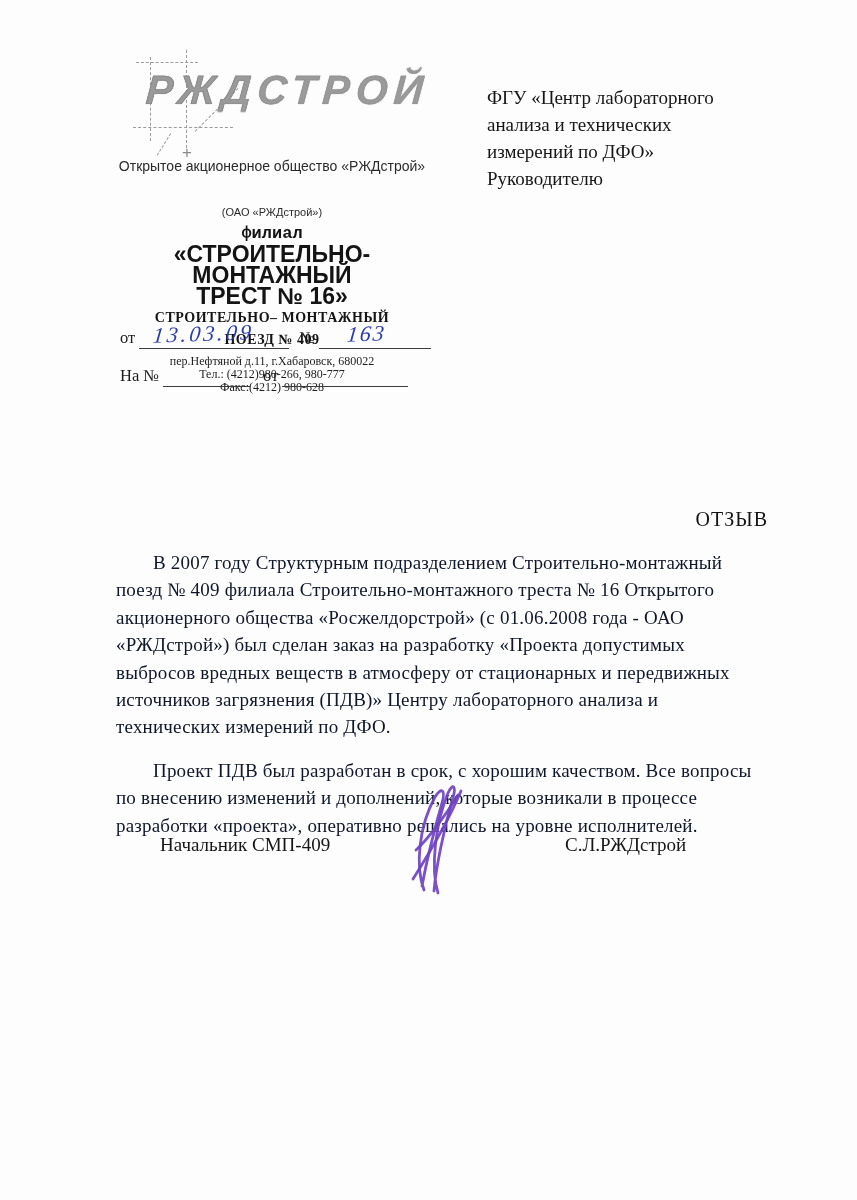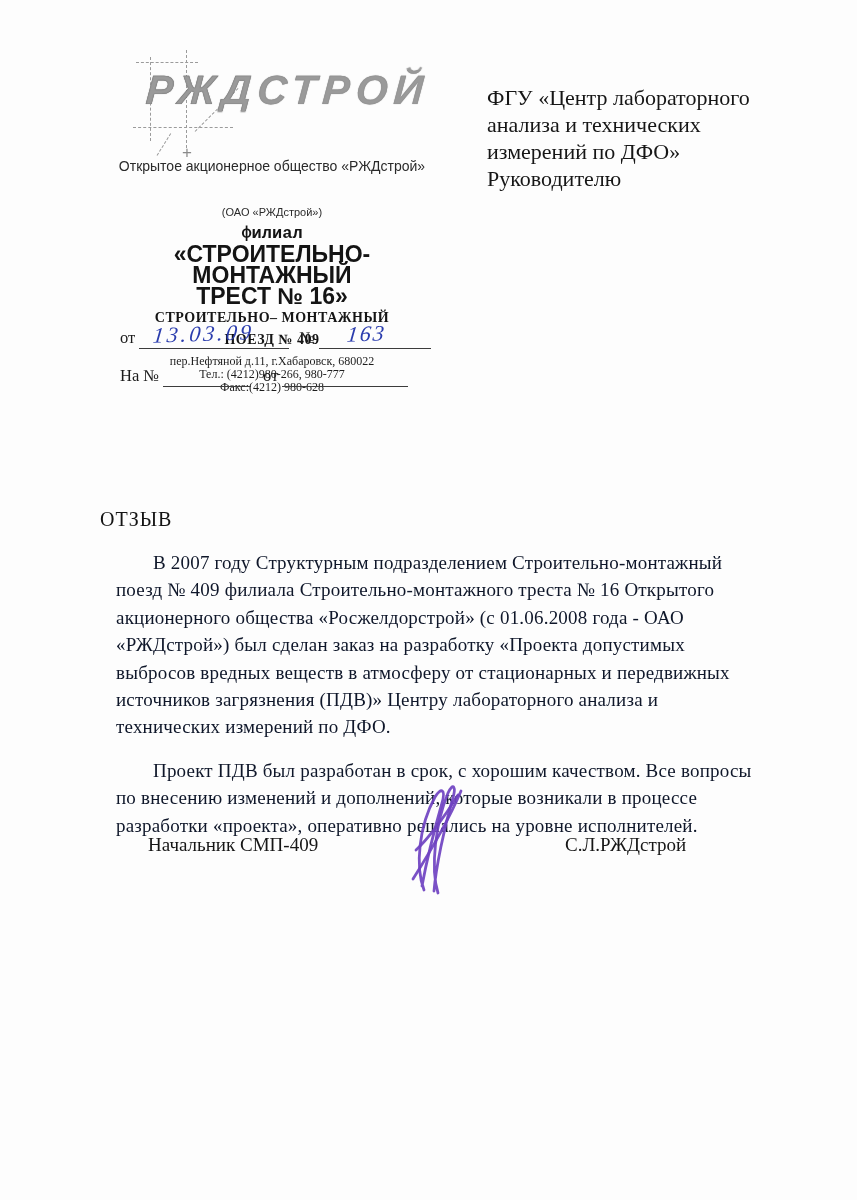--- a/index.html
+++ b/index.html
@@ -45,29 +45,29 @@
   .ref-row .ref-label{margin-right:4px;line-height:20px;}
   .uline{position:relative;display:inline-block;border-bottom:1.5px solid #3c3c3c;height:20px;}
   .hw{
     position:absolute;bottom:1px;left:14px;white-space:nowrap;
     font-family:"Liberation Serif",serif;font-style:italic;
     color:#2b3dae;font-size:22px;letter-spacing:3px;
     transform:rotate(-2deg) skewX(-8deg);
   }
 
   
-  .addressee{position:absolute;left:487px;top:84px;font-size:22px;line-height:27px;color:#161616;}
+  .addressee{position:absolute;left:487px;top:84px;font-size:19px;line-height:27px;color:#161616;}
 
   
   .body-block{position:absolute;left:100px;top:506px;width:668px;}
-  .doc-title{text-align:left;font-size:20px;letter-spacing:1px;line-height:27px;color:#141414;}
+  .doc-title{text-align:right;font-size:20px;letter-spacing:1px;line-height:27px;color:#141414;}
   .body-par{margin:16px;font-size:19px;line-height:27.4px;letter-spacing:.2px;text-indent:37px;color:#0f172a;}
 
   
-  .sig-title{position:absolute;left:148px;top:834px;font-size:19px;color:#161616;}
+  .sig-title{position:absolute;left:160px;top:834px;font-size:19px;color:#161616;}
   .sig-name{position:absolute;left:565px;top:834px;font-size:19px;color:#161616;}
   .sig-svg{position:absolute;left:386px;top:780px;}
   .sig-svg path{fill:none;stroke:#6f42c1;stroke-width:2.8;stroke-linecap:round;opacity:.92;}
 </style>
 </head>
 <body>
 
 <div class="page">
 
   <div class="header-col">

